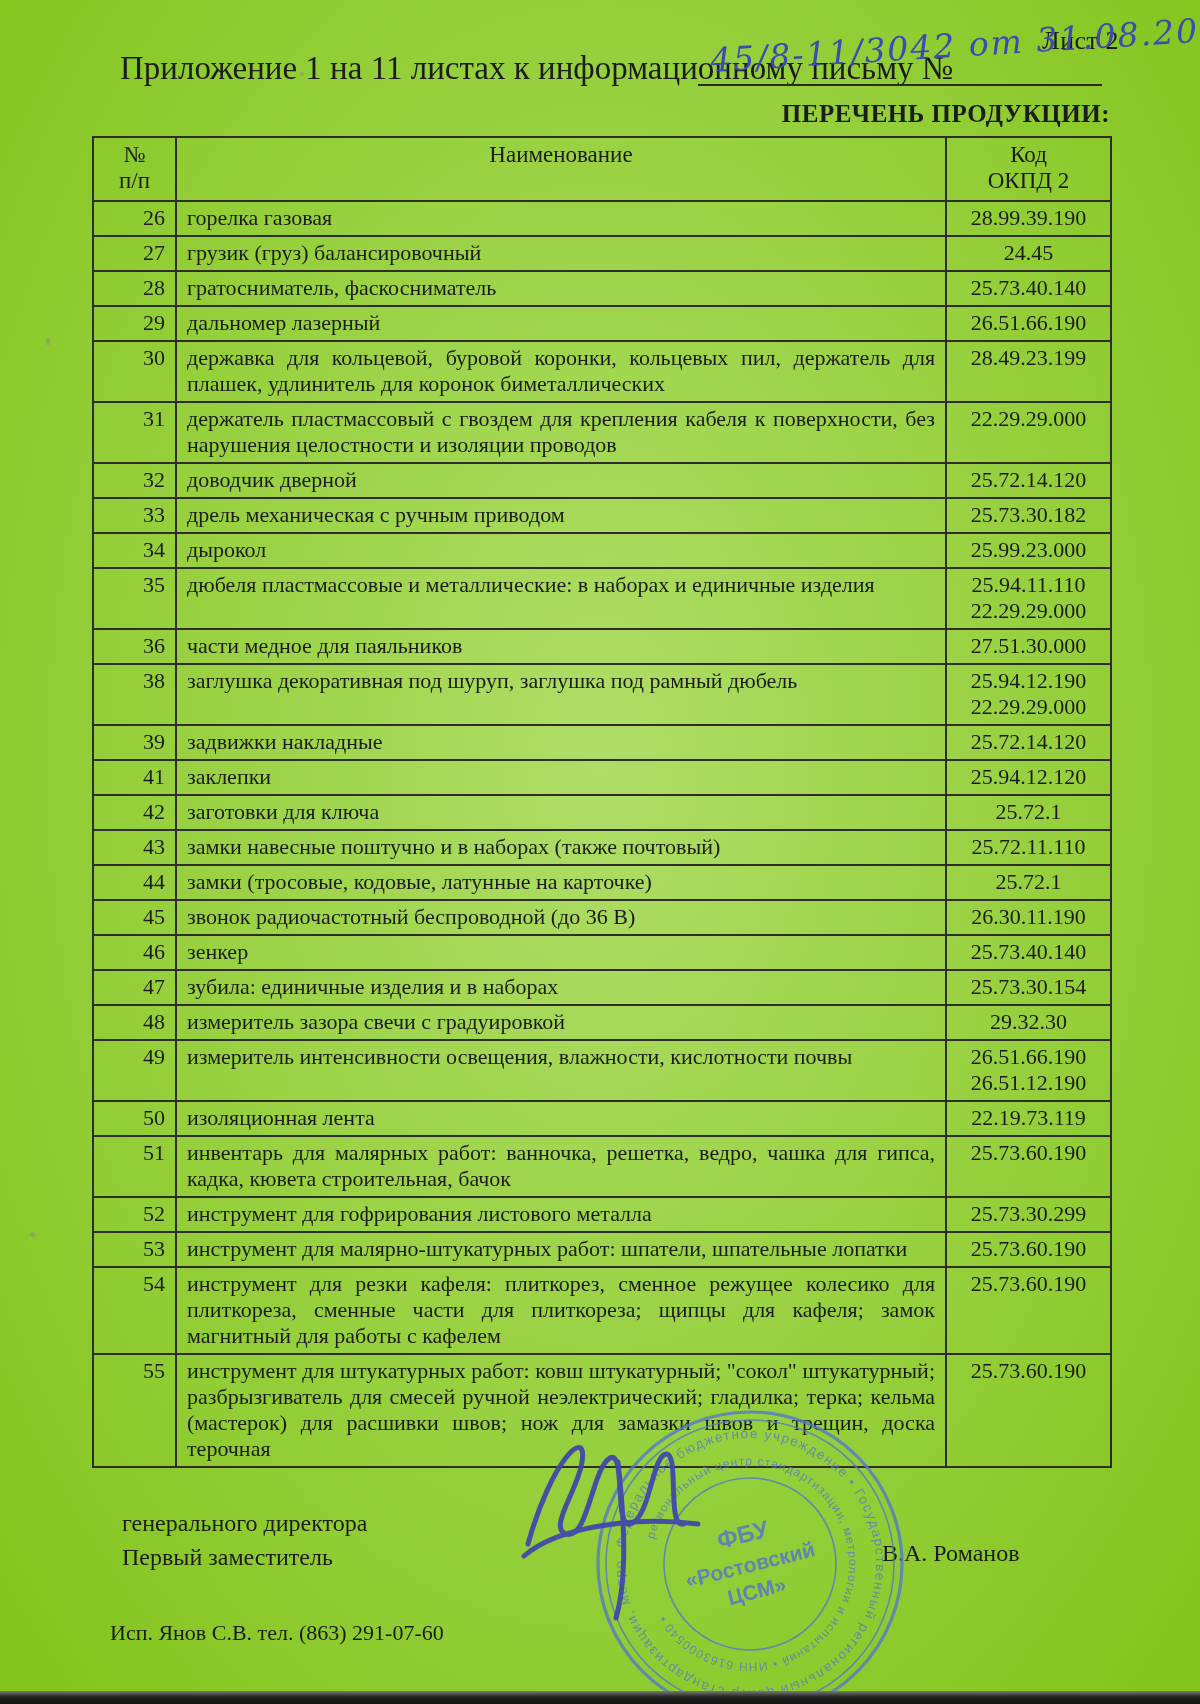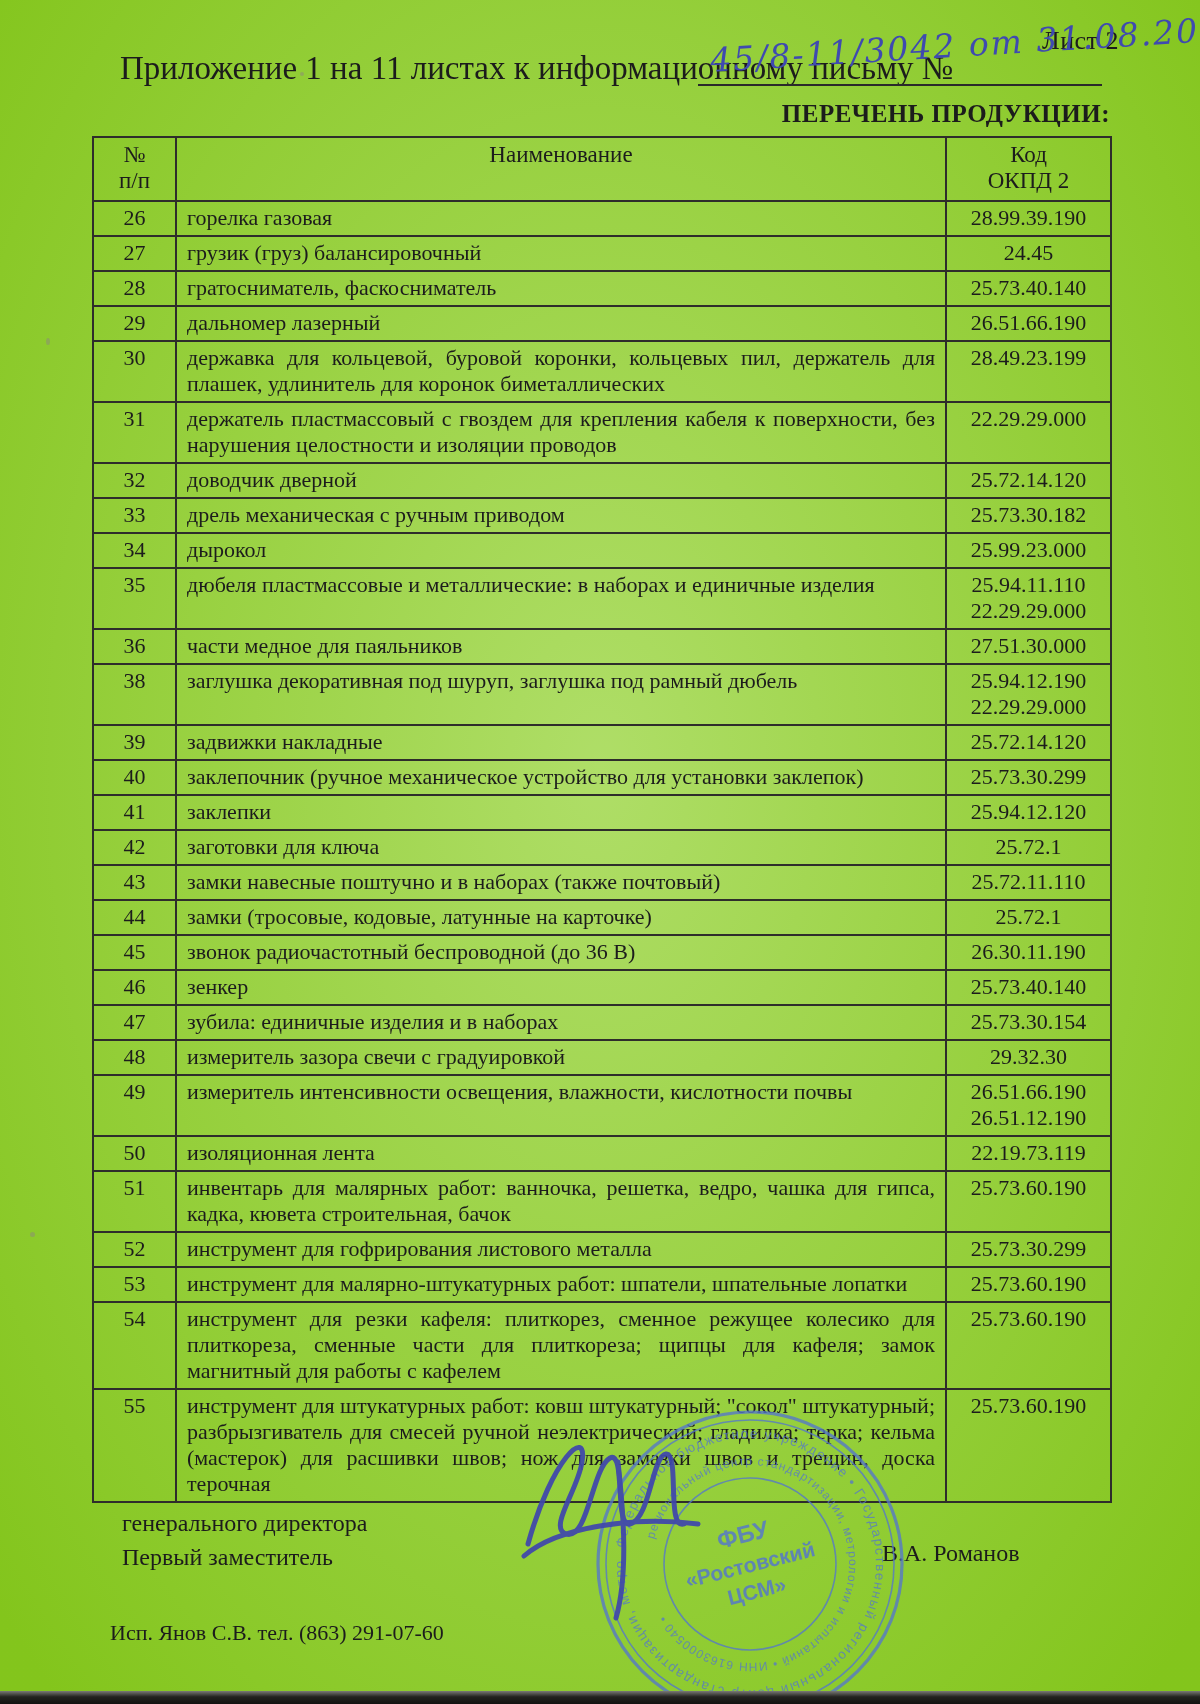--- a/index.html
+++ b/index.html
@@ -63,21 +63,21 @@
     vertical-align:top;
     padding:3px 10px 4px;
   }
   .product-table th{
     font-weight:normal;
     text-align:center;
     white-space:pre-line;
     padding:4px 6px 6px;
     font-size:23px;
   }
-  td.cell-num{text-align:center;}
+  td.cell-num{text-align:right;}
   td.cell-name{text-align:justify;}
   td.cell-code{text-align:center;white-space:pre-line;margin-left:33px;}
   .footer-text{position:absolute;font-size:24px;}
   .signer-title{top:1506px;left:122px;line-height:34px;}
   .signer-name{top:1540px;left:882px;}
   .executor{top:1596px;left:110px;font-size:22px;margin-top:24px;}
   .stamp-wrap{
     position:absolute;top:1396px;left:582px;width:336px;height:336px;
     opacity:0.92;
   }
@@ -194,25 +194,20 @@
           <td class="cell-code">25.94.12.190
 22.29.29.000</td>
         </tr>
 
         <tr>
           <td class="cell-num">39</td>
           <td class="cell-name">задвижки накладные</td>
           <td class="cell-code">25.72.14.120</td>
         </tr>
 
-        <tr>
-          <td class="cell-num">40</td>
-          <td class="cell-name">заклепочник (ручное механическое устройство для установки заклепок)</td>
-          <td class="cell-code">25.73.30.299</td>
-        </tr>
 
         <tr>
           <td class="cell-num">41</td>
           <td class="cell-name">заклепки</td>
           <td class="cell-code">25.94.12.120</td>
         </tr>
 
         <tr>
           <td class="cell-num">42</td>
           <td class="cell-name">заготовки для ключа</td>

